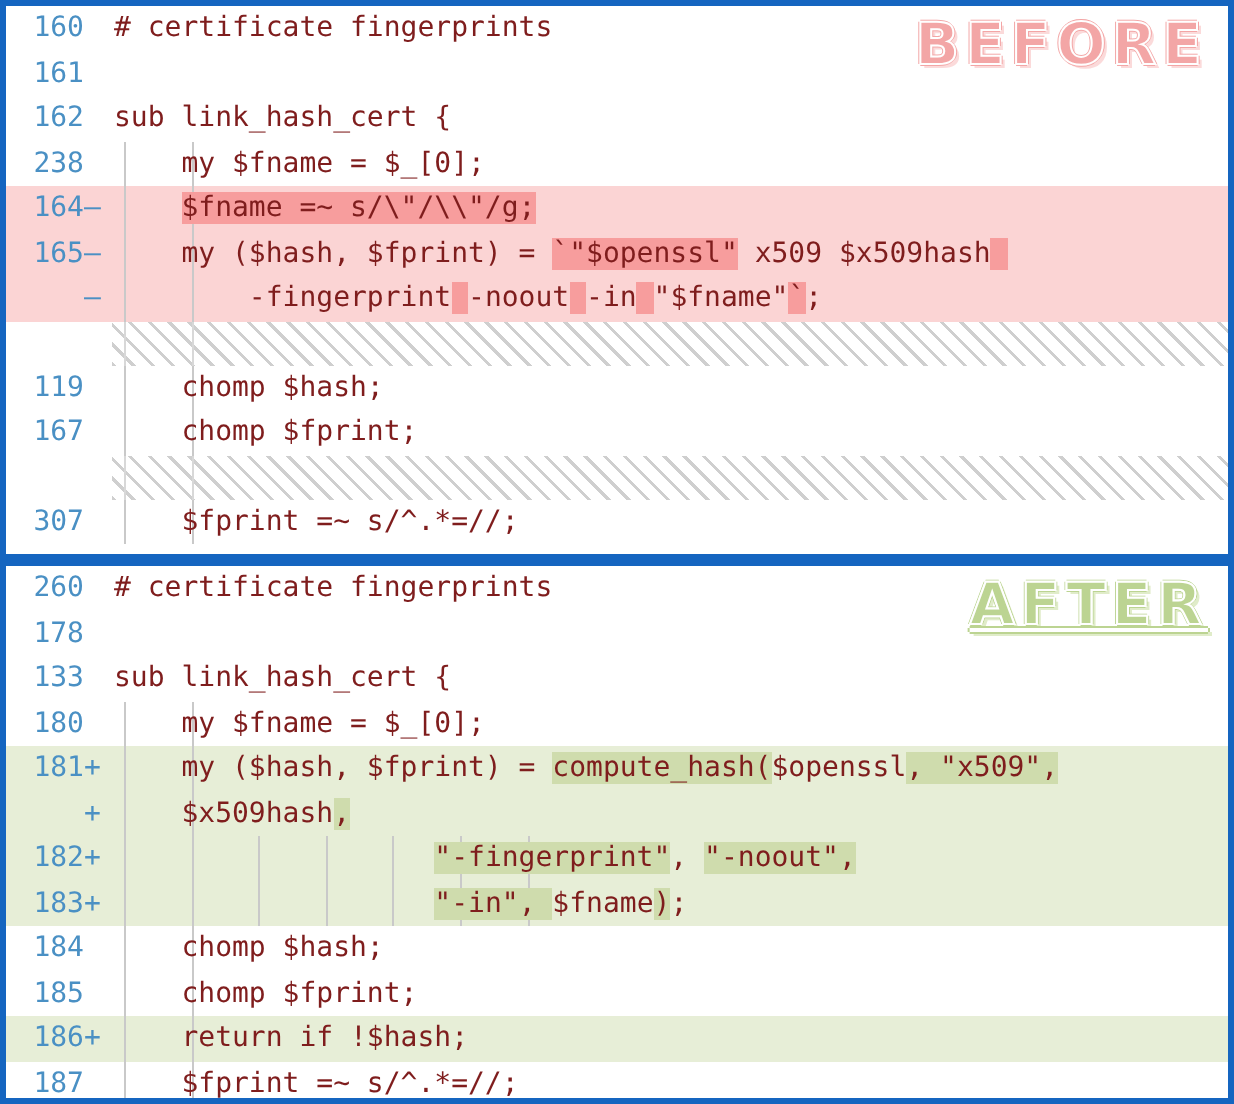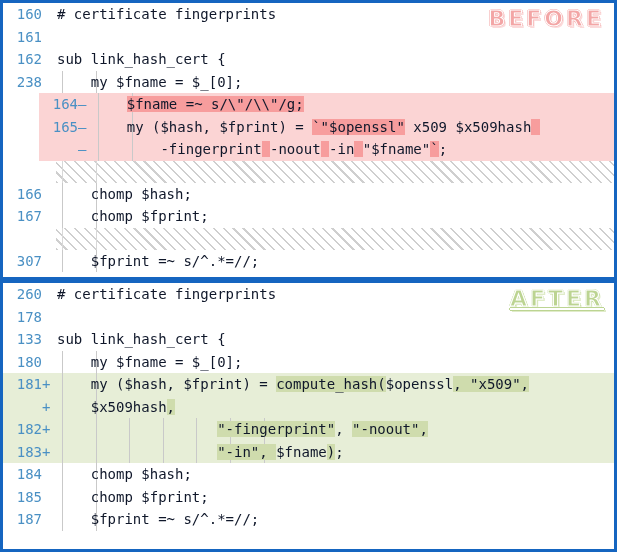--- a/index.html
+++ b/index.html
@@ -32,21 +32,21 @@
   }
   .panel-before { height: 280px; }
   .panel-after  { height: 272px; border-top-width: 3px; }
 
   .badge {
     position: absolute;
     right: 10px;
     top: 5px;
     font-family: "DejaVu Sans", "Liberation Sans", sans-serif;
     font-weight: bold;
-    font-size: 22px;
+    font-size: 29px;
     letter-spacing: 3px;
     line-height: 1;
     -webkit-text-stroke: 1px #ffffff;
     z-index: 5;
     user-select: none;
   }
   .badge-before {
     color: #f3a6a6;
     text-shadow:
       1px 0 0 #f3a6a6, -1px 0 0 #f3a6a6,
@@ -66,21 +66,21 @@
 
   .row {
     display: flex;
     align-items: stretch;
     height: 22.5px;
     font-size: 14px;
     line-height: 22.5px;
     white-space: pre;
     position: relative;
   }
-  .row.del { background: #fbd4d4; margin-left: 36px; }
+  .row.del { background: #fbd4d4; }
   .row.add { background: #e7eed7; }
   .row.ctx { background: #ffffff; }
 
   .gutter {
     width: 50px;
     min-width: 50px;
     text-align: right;
     padding-right: 2px;
     box-sizing: border-box;
     color: #4a90c4;
@@ -88,21 +88,21 @@
     letter-spacing: 0px;
     flex: 0 0 50px;
   }
   .gutter .num { }
   .gutter .sign { display: inline-block; width: 9px; text-align: left; }
 
   .code {
     flex: 1 1 auto;
     position: relative;
     padding-left: 4px;
-    color: #0f172a;
+    color: #7f1d1d;
     overflow: hidden;
   }
 
   
   .guides {
     position: absolute;
     left: 0; top: 0; right: 0; bottom: 0;
     pointer-events: none;
     z-index: 0;
   }
@@ -164,21 +164,21 @@
         <div class="row del"><div class="gutter"><span class="num"></span><span class="sign">–</span></div><div class="code"><div class="guides"><i style="left: 9px;"></i><i style="left: 42.6px;"></i></div><span class="txt">        -fingerprint<mark class="w"> </mark>-noout<mark class="w"> </mark>-in<mark class="w"> </mark>"$fname"<mark class="w">`</mark>;</span></div></div>
         <div class="hatch">
           <div class="hatch-fill"></div>
           <div style="position: absolute; inset: 0px 0px 0px 50px;">
             <div class="guides">
               <i style="left: 9px;"></i>
               <i style="left: 42.6px;"></i>
             </div>
           </div>
         </div>
-        <div class="row ctx"><div class="gutter"><span class="num">166</span><span class="sign"></span></div><div class="code"><div class="guides"><i style="left: 9px;"></i><i style="left: 42.6px;"></i></div><span class="txt">    chomp $hash;</span></div></div>
+        <div class="row ctx"><div class="gutter"><span class="num">119</span><span class="sign"></span></div><div class="code"><div class="guides"><i style="left: 9px;"></i><i style="left: 42.6px;"></i></div><span class="txt">    chomp $hash;</span></div></div>
         <div class="row ctx"><div class="gutter"><span class="num">167</span><span class="sign"></span></div><div class="code"><div class="guides"><i style="left: 9px;"></i><i style="left: 42.6px;"></i></div><span class="txt">    chomp $fprint;</span></div></div>
         <div class="hatch">
           <div class="hatch-fill"></div>
           <div style="position: absolute; inset: 0px 0px 0px 50px;">
             <div class="guides">
               <i style="left: 9px;"></i>
               <i style="left: 42.6px;"></i>
             </div>
           </div>
         </div>
@@ -192,17 +192,18 @@
         <div class="row ctx"><div class="gutter"><span class="num">260</span><span class="sign"></span></div><div class="code"><div class="guides"></div><span class="txt"># certificate fingerprints</span></div></div>
         <div class="row ctx"><div class="gutter"><span class="num">178</span><span class="sign"></span></div><div class="code"><div class="guides"></div><span class="txt"></span></div></div>
         <div class="row ctx"><div class="gutter"><span class="num">133</span><span class="sign"></span></div><div class="code"><div class="guides"></div><span class="txt">sub link_hash_cert {</span></div></div>
         <div class="row ctx"><div class="gutter"><span class="num">180</span><span class="sign"></span></div><div class="code"><div class="guides"><i style="left: 9px;"></i><i style="left: 42.6px;"></i></div><span class="txt">    my $fname = $_[0];</span></div></div>
         <div class="row add"><div class="gutter"><span class="num">181</span><span class="sign">+</span></div><div class="code"><div class="guides"><i style="left: 9px;"></i><i style="left: 42.6px;"></i></div><span class="txt">    my ($hash, $fprint) = <mark class="g">compute_hash(</mark>$openssl<mark class="g">, </mark><mark class="g">"x509"</mark><mark class="g">,</mark></span></div></div>
         <div class="row add"><div class="gutter"><span class="num"></span><span class="sign">+</span></div><div class="code"><div class="guides"><i style="left: 9px;"></i><i style="left: 42.6px;"></i></div><span class="txt">    $x509hash<mark class="g">,</mark></span></div></div>
         <div class="row add"><div class="gutter"><span class="num">182</span><span class="sign">+</span></div><div class="code"><div class="guides"><i style="left: 9px;"></i><i style="left: 42.6px;"></i><i style="left: 76.2px;"></i><i style="left: 109.8px;"></i><i style="left: 143.4px;"></i><i style="left: 177px;"></i><i style="left: 210.6px;"></i></div><span class="txt">                   <mark class="g">"-fingerprint"</mark>, <mark class="g">"-noout"</mark><mark class="g">,</mark></span></div></div>
         <div class="row add"><div class="gutter"><span class="num">183</span><span class="sign">+</span></div><div class="code"><div class="guides"><i style="left: 9px;"></i><i style="left: 42.6px;"></i><i style="left: 76.2px;"></i><i style="left: 109.8px;"></i><i style="left: 143.4px;"></i><i style="left: 177px;"></i><i style="left: 210.6px;"></i></div><span class="txt">                   <mark class="g">"-in"</mark><mark class="g">, </mark>$fname<mark class="g">)</mark>;</span></div></div>
         <div class="row ctx"><div class="gutter"><span class="num">184</span><span class="sign"></span></div><div class="code"><div class="guides"><i style="left: 9px;"></i><i style="left: 42.6px;"></i></div><span class="txt">    chomp $hash;</span></div></div>
         <div class="row ctx"><div class="gutter"><span class="num">185</span><span class="sign"></span></div><div class="code"><div class="guides"><i style="left: 9px;"></i><i style="left: 42.6px;"></i></div><span class="txt">    chomp $fprint;</span></div></div>
+        <div class="row add"><div class="gutter"><span class="num">186</span><span class="sign">+</span></div><div class="code"><div class="guides"><i style="left: 9px;"></i><i style="left: 42.6px;"></i></div><span class="txt">    return if !$hash;</span></div></div>
         <div class="row ctx"><div class="gutter"><span class="num">187</span><span class="sign"></span></div><div class="code"><div class="guides"><i style="left: 9px;"></i><i style="left: 42.6px;"></i></div><span class="txt">    $fprint =~ s/^.*=//;</span></div></div>
       </div>
   </section>
 
 </div>
 
 </body></html>

